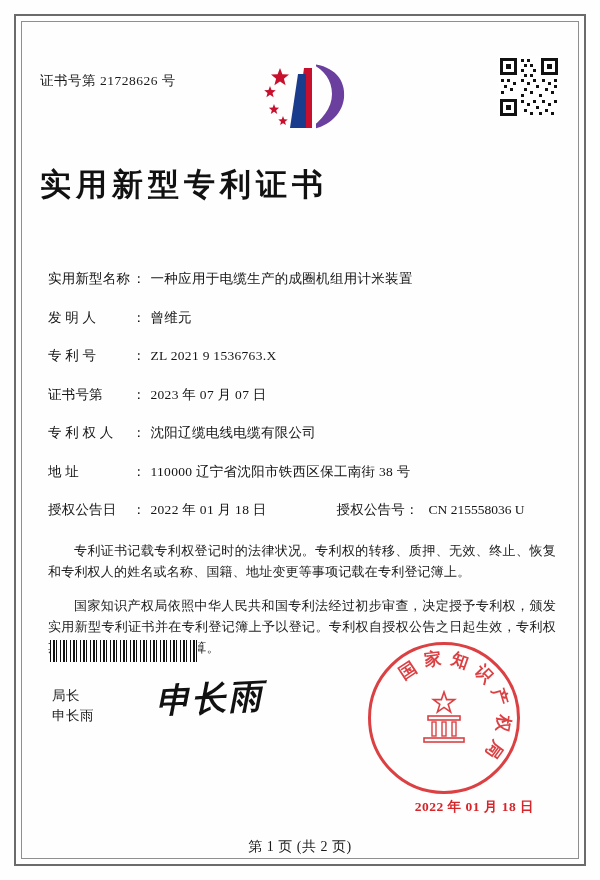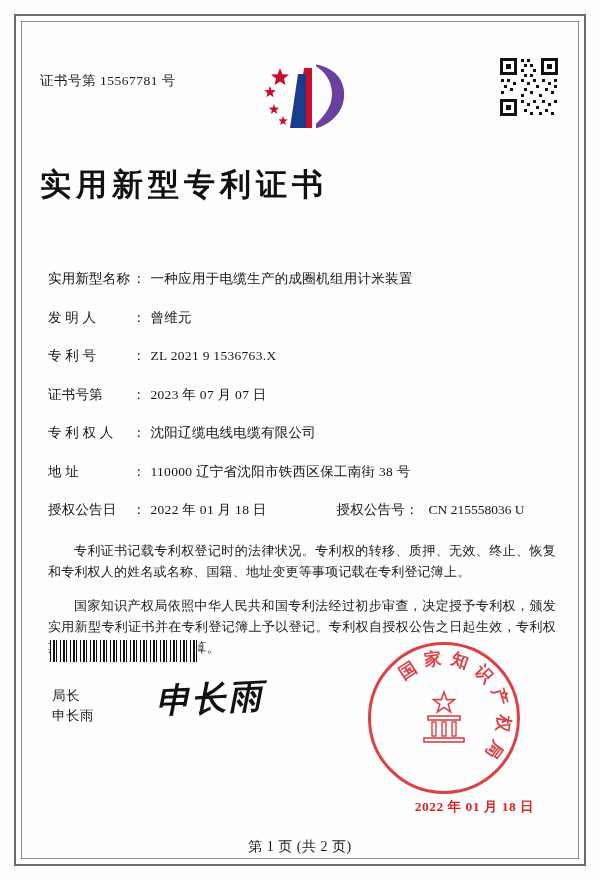--- a/index.html
+++ b/index.html
@@ -249,21 +249,21 @@
   <div class="border-outer"></div>
   <div class="border-inner"></div>
   <div class="corner tl"></div>
   <div class="corner tr"></div>
   <div class="corner bl"></div>
   <div class="corner br"></div>
 
   <div class="content">
 
     <div class="header">
-      <div class="cert-number">证书号第 15567781 号</div>
+      <div class="cert-number">证书号第 21728626 号</div>
 
       <div class="logo">
         <svg viewBox="0 0 92 78" width="92" height="78" aria-hidden="true">
           <path d="M52 6 C74 8, 86 22, 84 40 C82 58, 66 70, 48 72 C62 62, 72 50, 72 36 C72 22, 64 12, 52 6 Z" fill="#6b3f9e"></path>
           <path d="M48 6 L56 6 L56 72 L48 72 Z" fill="#ffffff"></path>
           <path d="M44 10 L52 10 L52 70 L36 70 Z" fill="#c8102e"></path>
           <path d="M38 16 L46 16 L46 70 L30 70 Z" fill="#1a3c8c"></path>
           <polygon points="20,10 22.4,16.2 29,16.6 23.9,20.8 25.6,27.2 20,23.6 14.4,27.2 16.1,20.8 11,16.6 17.6,16.2" fill="#c8102e"></polygon>
           <polygon points="10,28 11.5,32 15.8,32.3 12.5,35 13.6,39.2 10,36.8 6.4,39.2 7.5,35 4.2,32.3 8.5,32" fill="#c8102e"></polygon>
           <polygon points="14,46 15.3,49.6 19.1,49.8 16.2,52.2 17.2,55.9 14,53.8 10.8,55.9 11.8,52.2 8.9,49.8 12.7,49.6" fill="#c8102e"></polygon>

